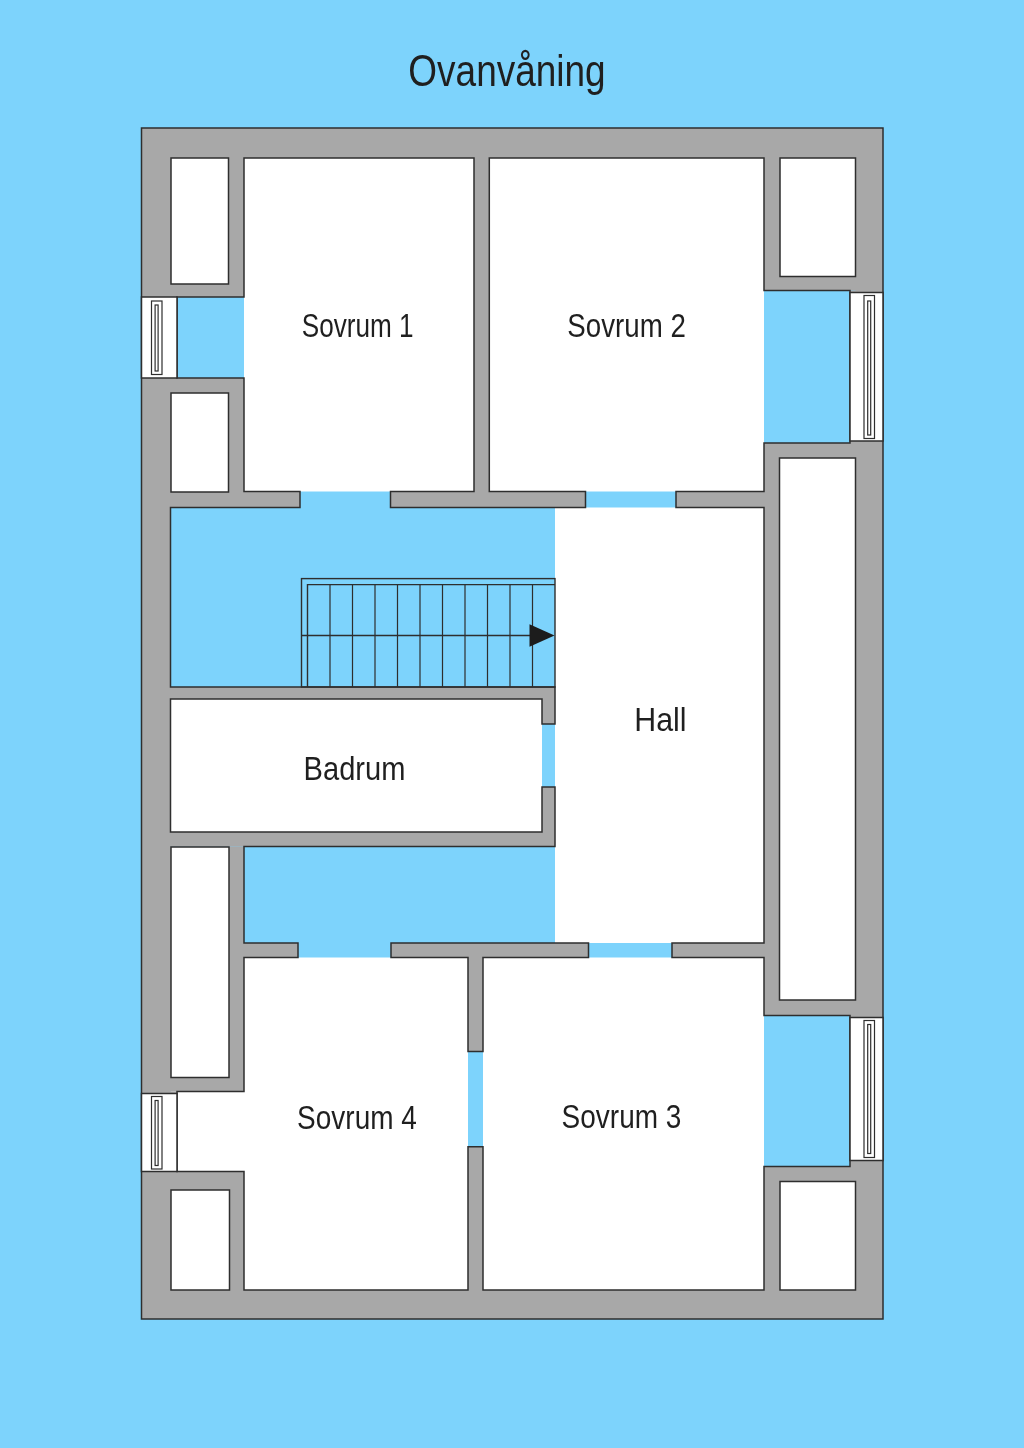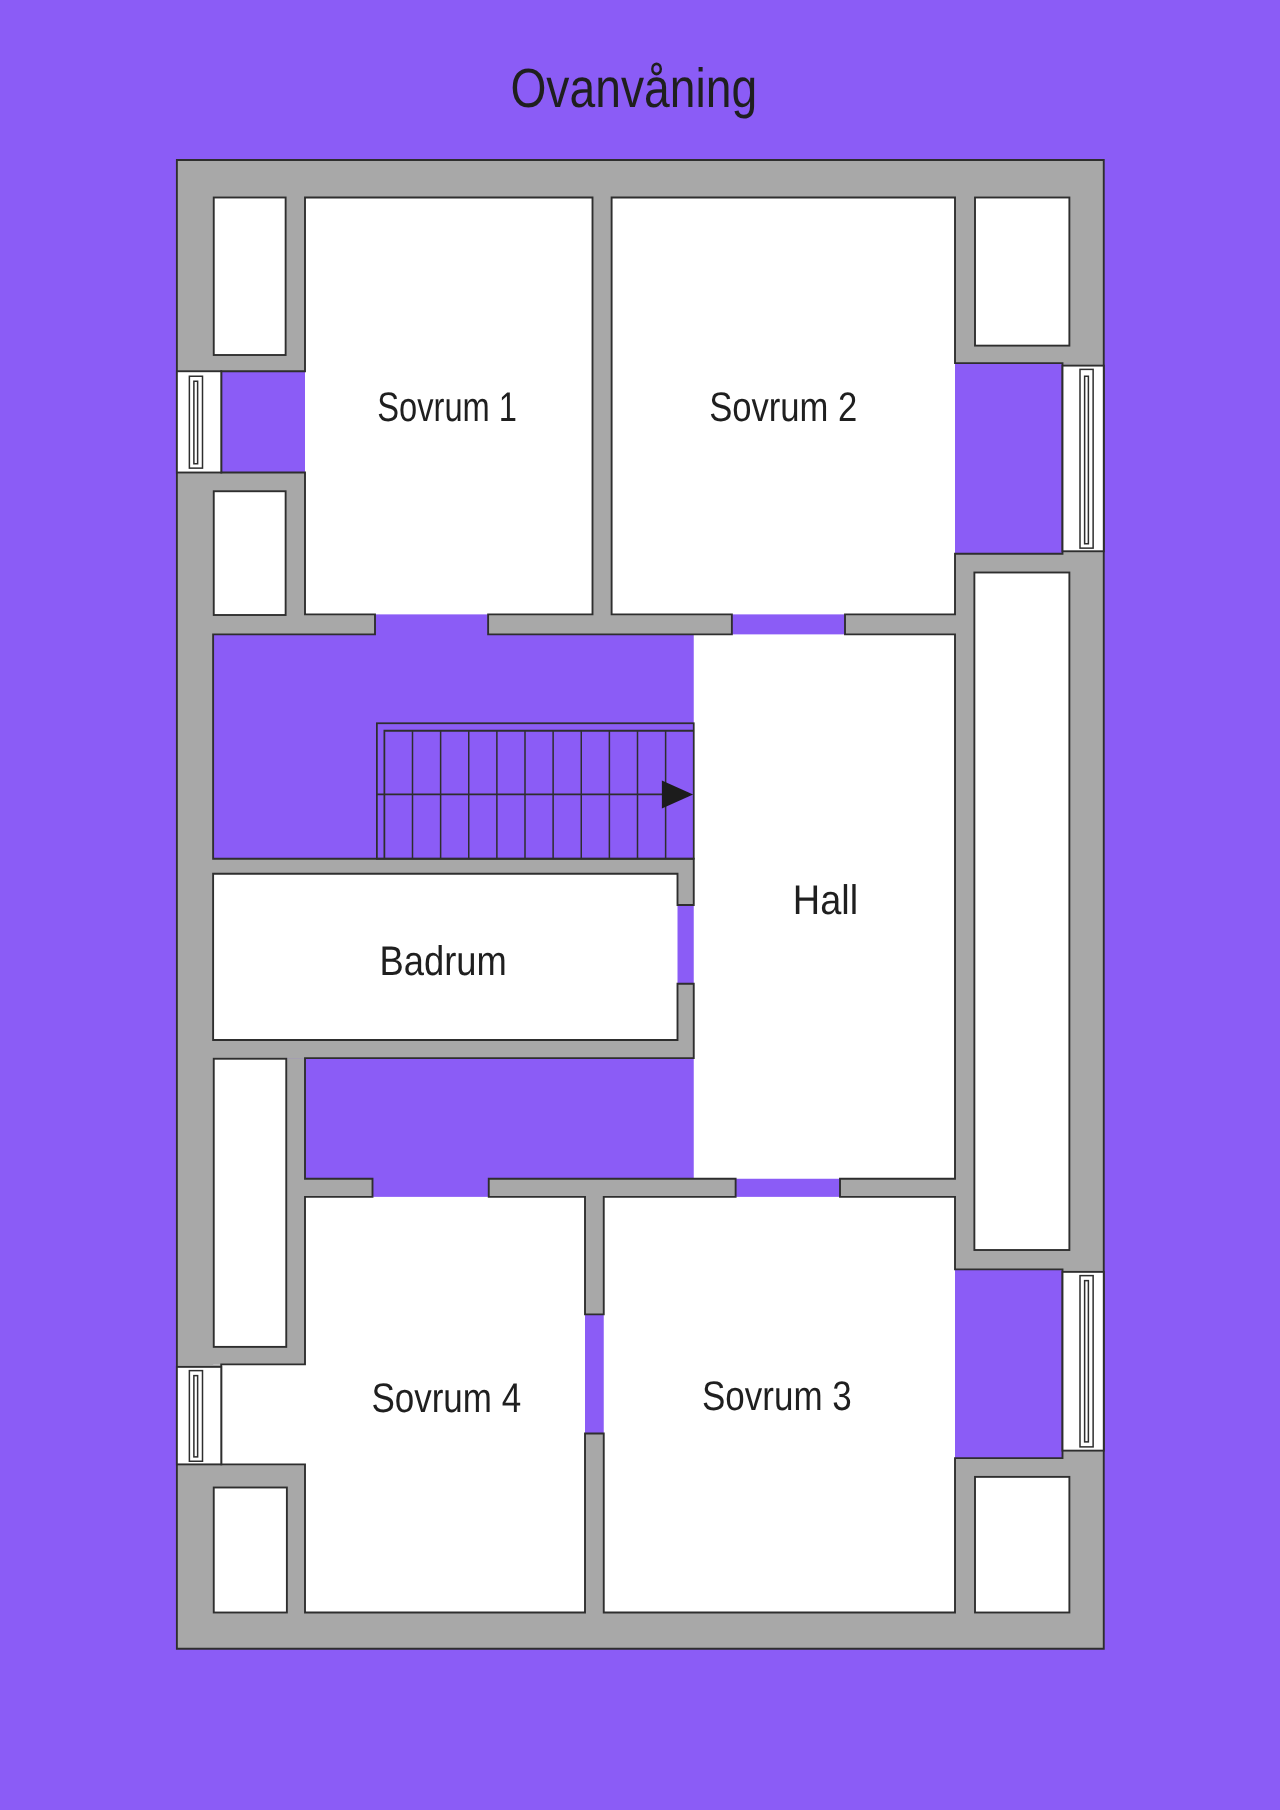--- a/index.html
+++ b/index.html
@@ -1,16 +1,16 @@
 <!DOCTYPE html>
 <html><head>
 <meta charset="utf-8">
 <style>
   html,body{margin:0;padding:0;background:#ffffff;}
-  .page{position:relative;width:1024px;height:1448px;background:#8b5cf6;overflow:hidden;}
+  .page{position:relative;width:1024px;height:1448px;background:#7dd3fc;overflow:hidden;}
   svg text{font-family:"Liberation Sans", sans-serif;fill:#1f1f1f;}
 </style>
 </head>
 <body>
 <div class="page">
 <svg width="1024" height="1448" viewBox="0 0 1024 1448" xmlns="http://www.w3.org/2000/svg">
 
   <rect x="244" y="158" width="230" height="333.5" fill="#ffffff"></rect>
 
   <rect x="489.3" y="158" width="274.7" height="333.5" fill="#ffffff"></rect>

